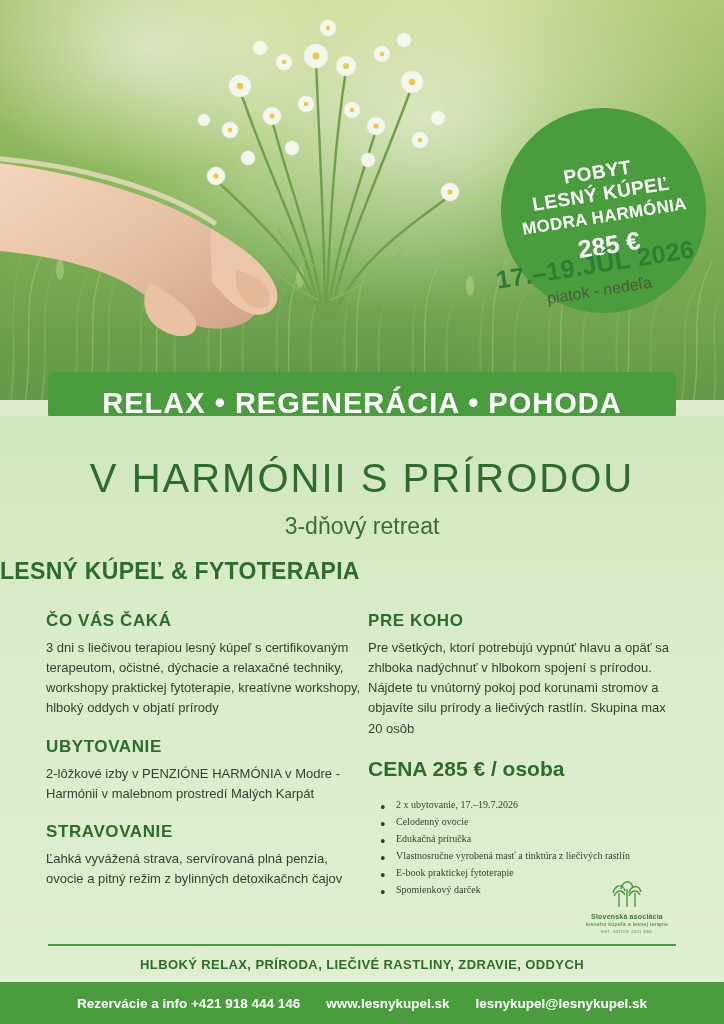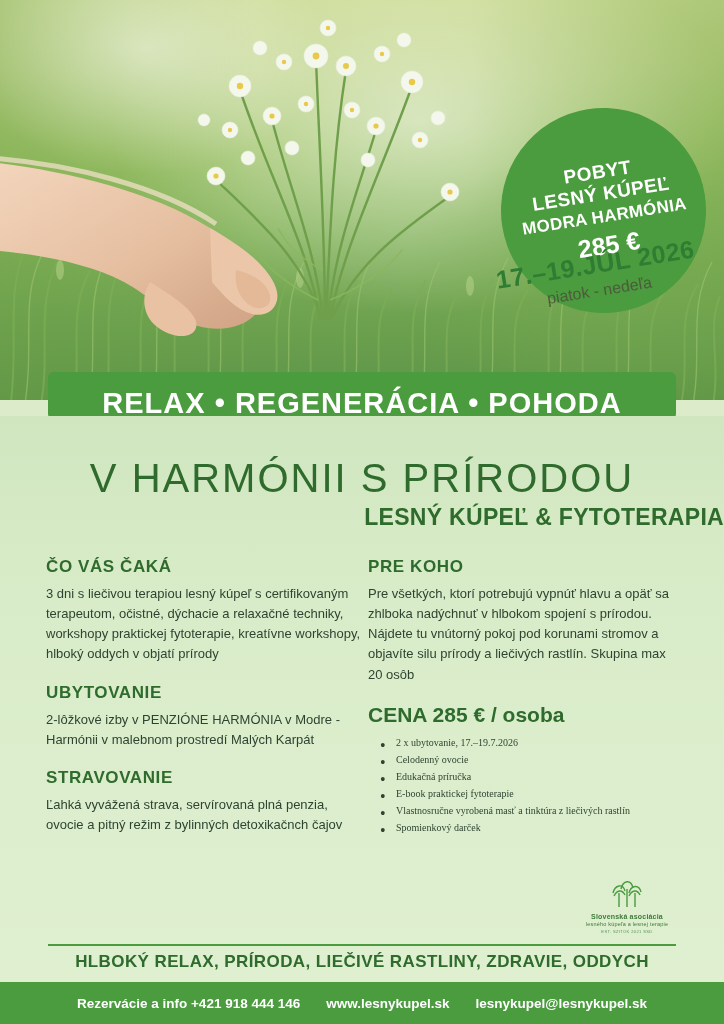--- a/index.html
+++ b/index.html
@@ -110,25 +110,25 @@
     color: #2f6b2c;
     letter-spacing: 2px;
   }
   .sub1 {
     text-align: center;
     font-size: 23px;
     color: #3b6b3a;
     margin-top: 12px;
   }
   .sub2 {
-    text-align: right;
+    text-align: left;
     font-size: 23px;
     font-weight: bold;
     color: #2f6b2c;
-    margin-top: 3px;
+    margin-top: 18px;
     letter-spacing: .3px;
   }
 
   .cols {
     display: flex;
     margin-top: 26px;
     padding: 0 46px;
   }
   .col { width: 50%; }
   .col-right { padding-left: 6px; }
@@ -144,21 +144,21 @@
   p.body {
     font-size: 13px;
     line-height: 1.55;
     color: #2d4430;
   }
   .price {
     font-size: 21px;
     font-weight: bold;
     color: #2f6b2c;
     margin-top: 18px;
-    margin-bottom: 8px;
+    margin-bottom: 16px;
   }
   ul.feat {
     list-style: none;
     margin-left: 12px;
   }
   ul.feat li {
     position: relative;
     font-size: 10px;
     line-height: 1.5;
     color: #2d4430;
@@ -191,21 +191,21 @@
     position: absolute;
     left: 48px; bottom: 78px;
     width: 628px; height: 2px;
     background: #4b9b3f;
   }
   .tagline {
     position: absolute;
     left: 0; bottom: 52px;
     width: 724px;
     text-align: center;
-    font-size: 17px;
+    font-size: 13px;
     font-weight: bold;
     color: #2f6b2c;
     letter-spacing: .4px;
   }
   .footerbar {
     position: absolute;
     left: 0; bottom: 0;
     width: 724px; height: 42px;
     background: #4b9b3f;
     display: flex;
@@ -366,20 +366,21 @@
     <div class="d2">piatok - nedeľa</div>
   </div>
 
   <div class="relaxbar">
     <div class="txt">RELAX  •  REGENERÁCIA  •  POHODA</div>
   </div>
 
   <div class="panel">
 
     <div class="h1">V HARMÓNII S PRÍRODOU</div>
+    <div class="sub1">3-dňový retreat</div>
     <div class="sub2">LESNÝ KÚPEĽ &amp; FYTOTERAPIA</div>
 
     <div class="cols">
 
       <div class="col col-left">
         <h3 class="sec">ČO VÁS ČAKÁ</h3>
         <p class="body">3 dni s liečivou terapiou lesný kúpeľ s certifikovaným terapeutom, očistné, dýchacie a relaxačné techniky, workshopy praktickej fytoterapie, kreatívne workshopy, hlboký oddych v objatí prírody</p>
 
         <h3 class="sec mt">UBYTOVANIE</h3>
         <p class="body">2-lôžkové izby v PENZIÓNE HARMÓNIA v Modre - Harmónii v malebnom prostredí Malých Karpát</p>
@@ -390,22 +391,22 @@
 
       <div class="col col-right">
         <h3 class="sec">PRE KOHO</h3>
         <p class="body">Pre všetkých, ktorí potrebujú vypnúť hlavu a opäť sa zhlboka nadýchnuť v hlbokom spojení s prírodou. Nájdete tu vnútorný pokoj pod korunami stromov a objavíte silu prírody a liečivých rastlín. Skupina max 20 osôb</p>
 
         <div class="price">CENA 285 € / osoba</div>
         <ul class="feat">
           <li>2 x ubytovanie, 17.–19.7.2026</li>
           <li>Celodenný ovocie</li>
           <li>Edukačná príručka</li>
+          <li>Vlastnosručne vyrobená masť a tinktúra z liečivých rastlín</li>
           <li>E-book praktickej fytoterapie</li>
-          <li>Vlastnosručne vyrobená masť a tinktúra z liečivých rastlín</li>
           <li>Spomienkový darček</li>
         </ul>
       </div>
     </div>
   </div>
 
   <div class="logo">
     <svg width="44" height="34" viewBox="0 0 44 34">
       <g stroke="#4b9b3f" stroke-width="1.4" fill="none">
         <path d="M14 32 L14 18"></path>

